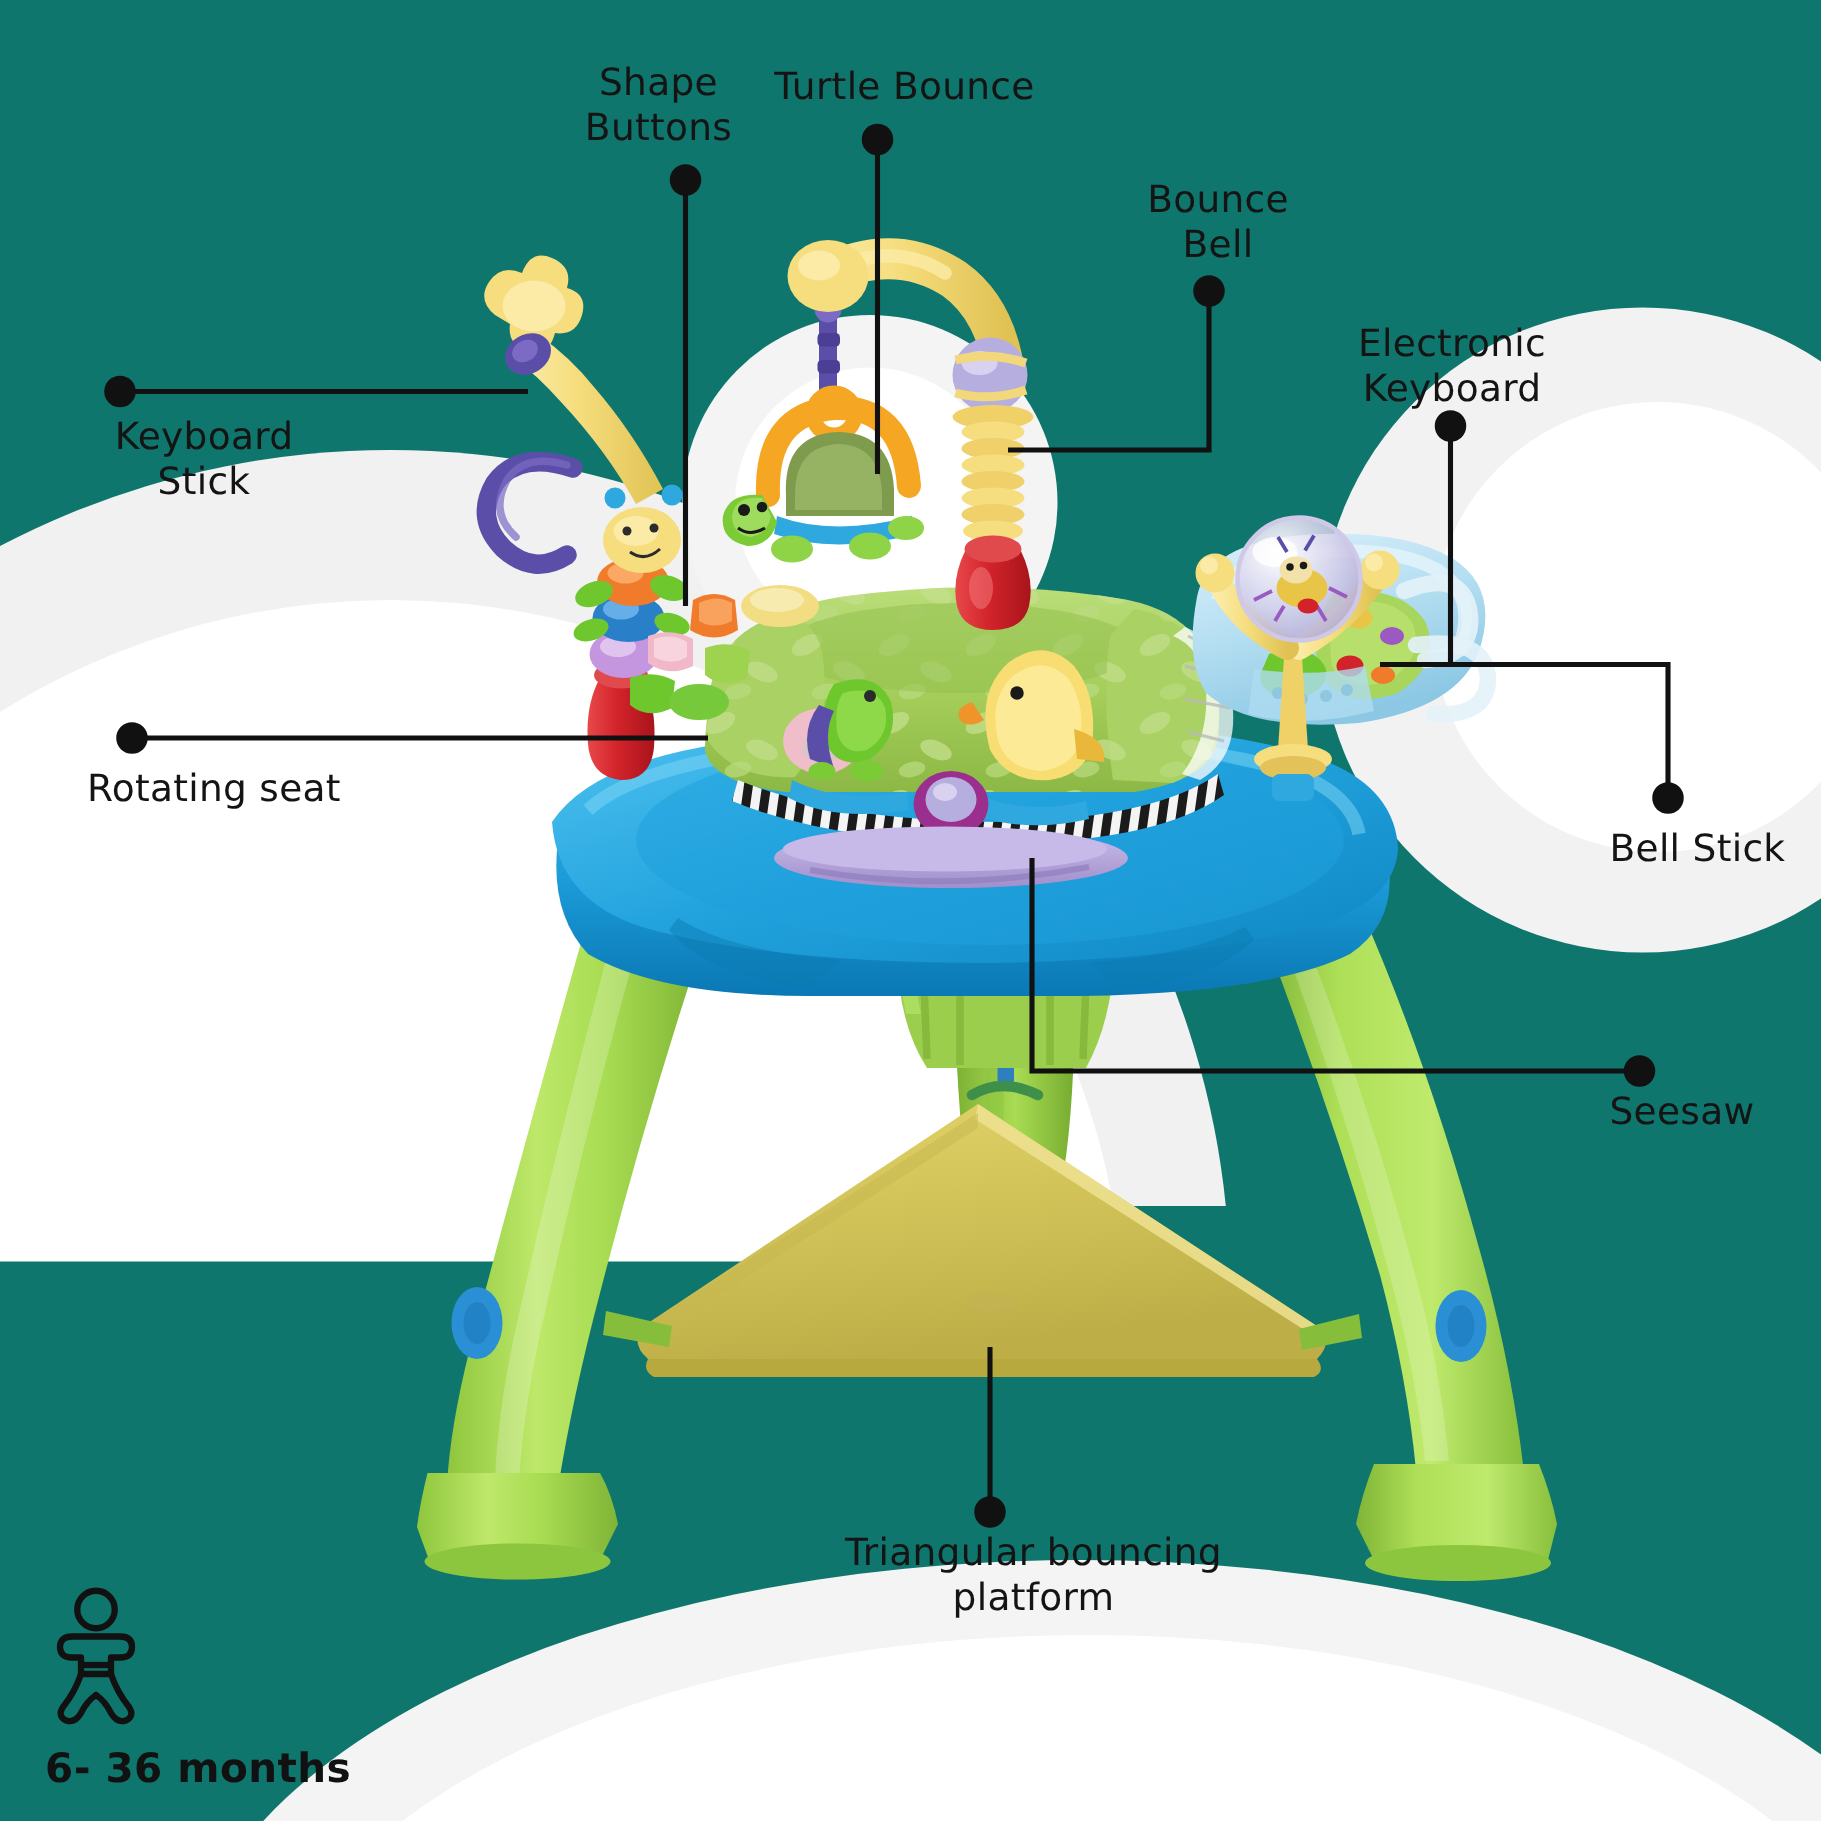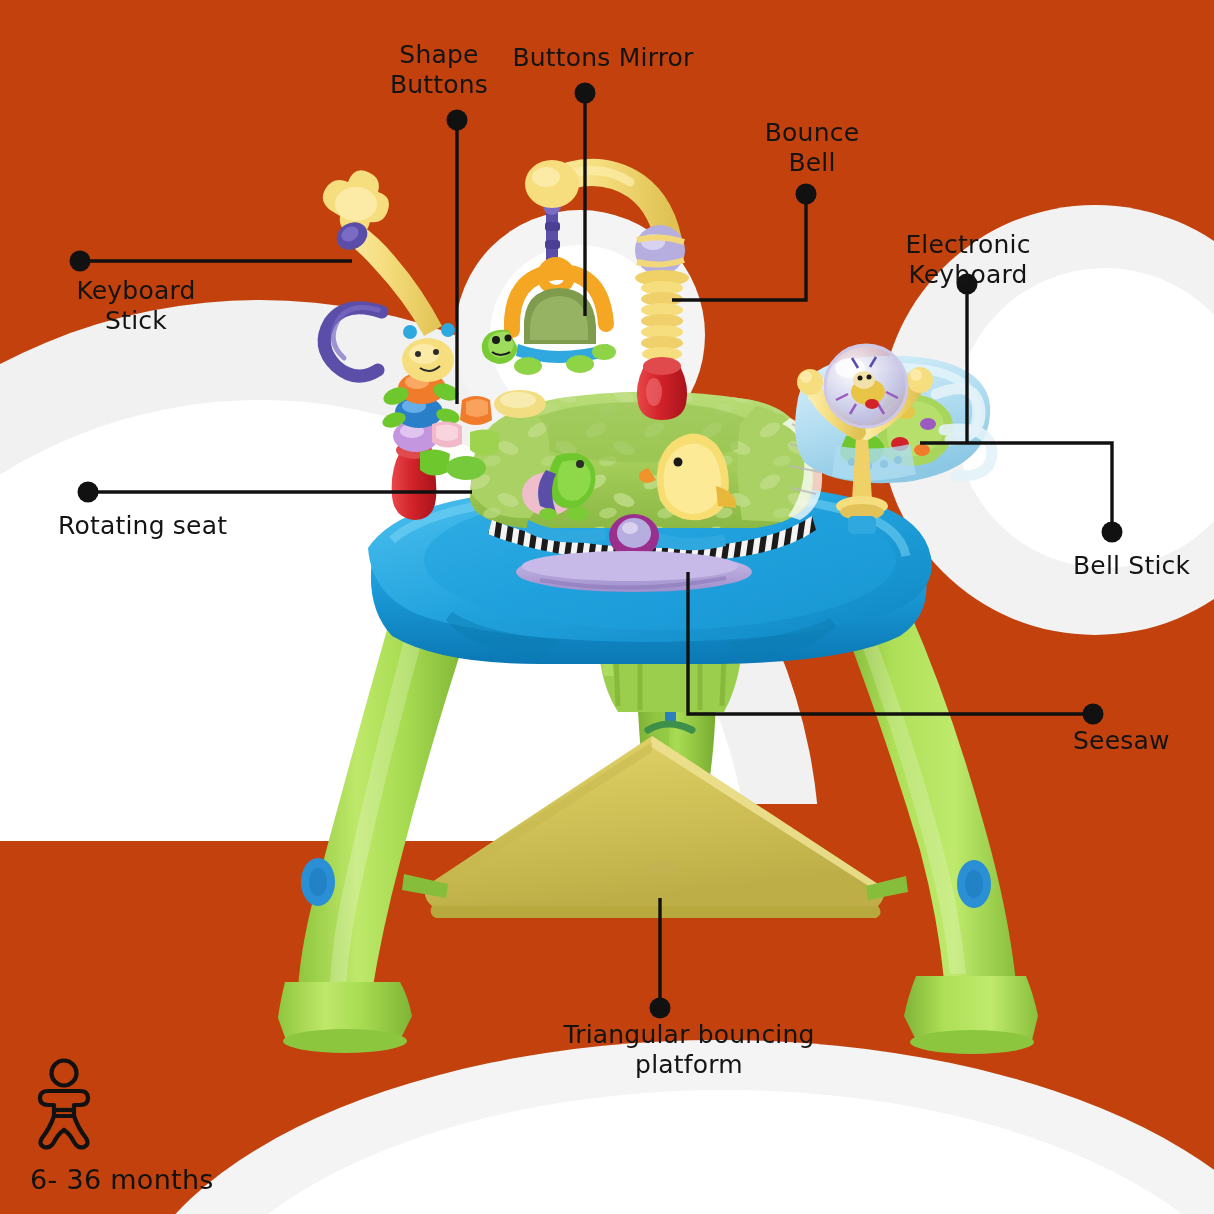--- a/index.html
+++ b/index.html
@@ -4,21 +4,21 @@
 <title>Baby Activity Jumper Infographic</title>
 <style>
   html,body{margin:0;padding:0;background:#fff;}
   body{
     font-family:"DejaVu Sans","Liberation Sans",sans-serif;
     -webkit-font-smoothing:antialiased;
   }
   #stage{
     position:relative;
     width:1214px;height:1214px;
-    background:#c2410c;
+    background:#0f766e;
     overflow:hidden;
   }
 
   
   .wm{position:absolute;pointer-events:none;}
   #wm-left{
     left:-300px;top:300px;width:1120px;height:1120px;
     border-radius:50%;
     background:#f1f1f1;
     clip-path:inset(0 0 55% 0);
@@ -78,21 +78,21 @@
   .callout.c-left{text-align:left;}
 
   
   #age-badge{
     position:absolute;left:30px;top:1058px;
     width:230px;
   }
   #age-badge .age-text{
     margin-top:6px;
     font-size:27px;
-    font-weight:400;
+    font-weight:700;
     color:#111;
     letter-spacing:.3px;
     font-family:"DejaVu Sans","Liberation Sans",sans-serif;
   }
 </style>
 </head>
 <body>
 
 <div id="stage">
 
@@ -466,24 +466,24 @@
         <circle cx="1112" cy="532" r="10.5" fill="#111111"></circle>
         <circle cx="88" cy="492" r="10.5" fill="#111111"></circle>
         <circle cx="1093" cy="714" r="10.5" fill="#111111"></circle>
         <circle cx="660" cy="1008" r="10.5" fill="#111111"></circle>
       </g>
   </svg>
 
   <div id="callout-layer">
       <div class="callout c-center" style="left: 369px; top: 40px; width: 140px;">Shape
 Buttons</div>
-      <div class="callout c-center" style="left: 508px; top: 43px; width: 190px;">Buttons Mirror</div>
+      <div class="callout c-center" style="left: 508px; top: 43px; width: 190px;">Turtle Bounce</div>
       <div class="callout c-center" style="left: 742px; top: 118px; width: 140px;">Bounce
 Bell</div>
-      <div class="callout c-center" style="left: 888px; top: 230px; width: 160px;">Electronic
+      <div class="callout c-center" style="left: 888px; top: 214px; width: 160px;">Electronic
 Keyboard</div>
       <div class="callout c-center" style="left: 46px; top: 276px; width: 180px;">Keyboard
 Stick</div>
       <div class="callout c-left" style="left: 1073px; top: 551px; width: 160px;">Bell Stick</div>
       <div class="callout c-left" style="left: 58px; top: 511px; width: 220px;">Rotating seat</div>
       <div class="callout c-left" style="left: 1073px; top: 726px; width: 160px;">Seesaw</div>
       <div class="callout c-center" style="left: 539px; top: 1020px; width: 300px;">Triangular bouncing
 platform</div>
     </div>
 

